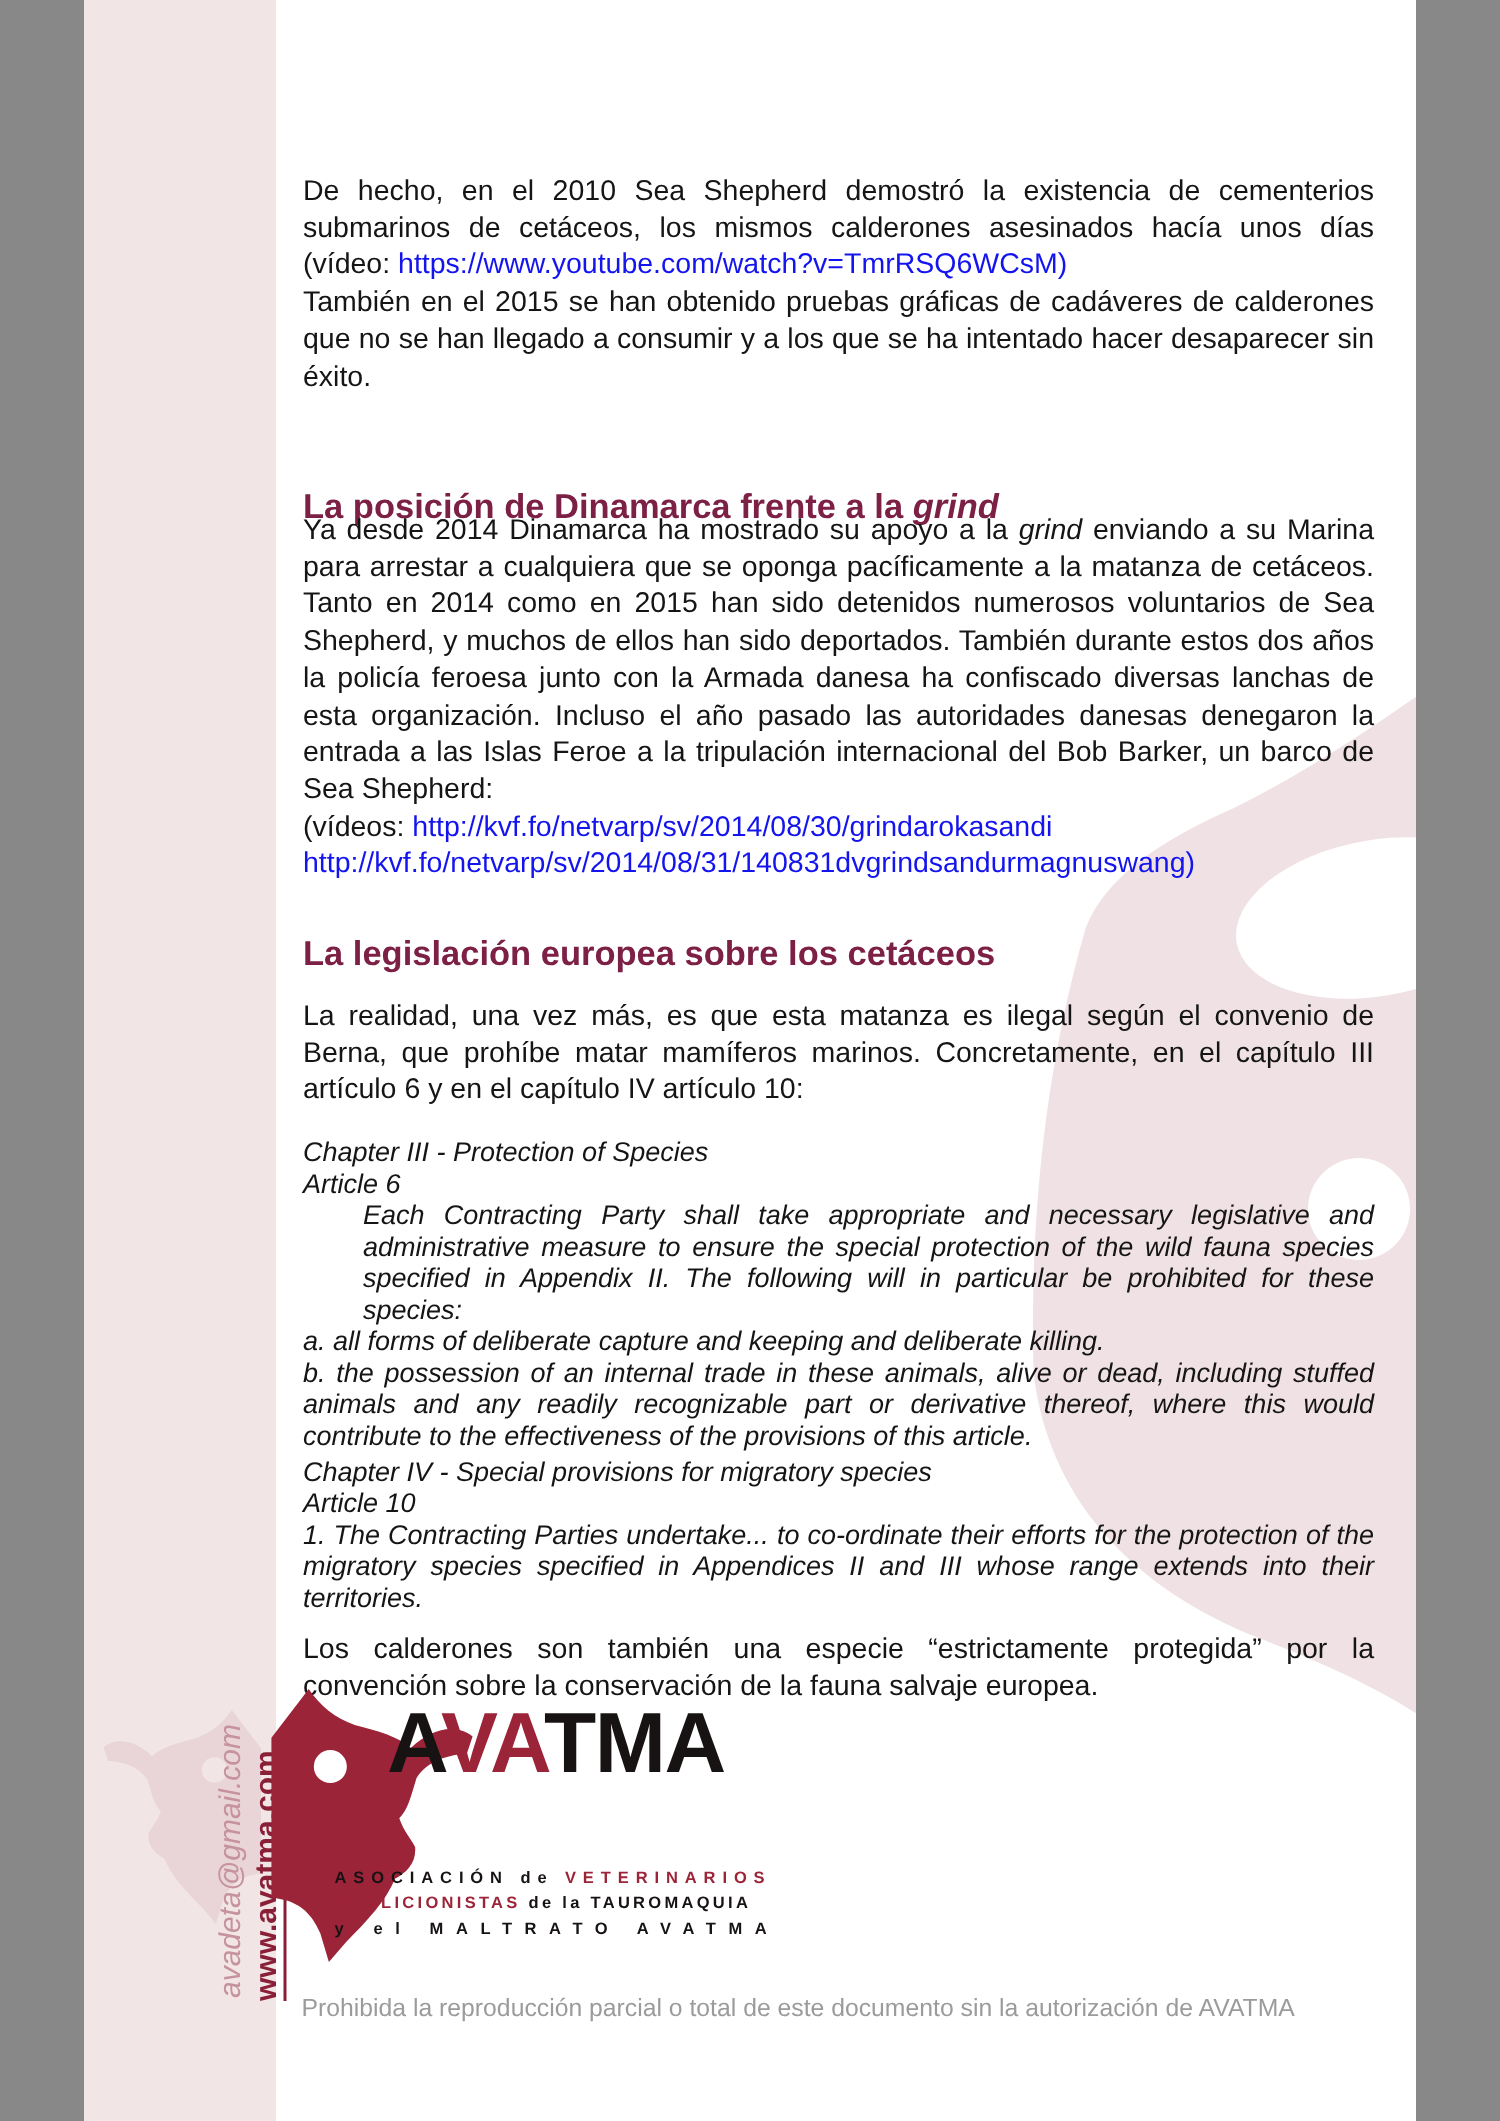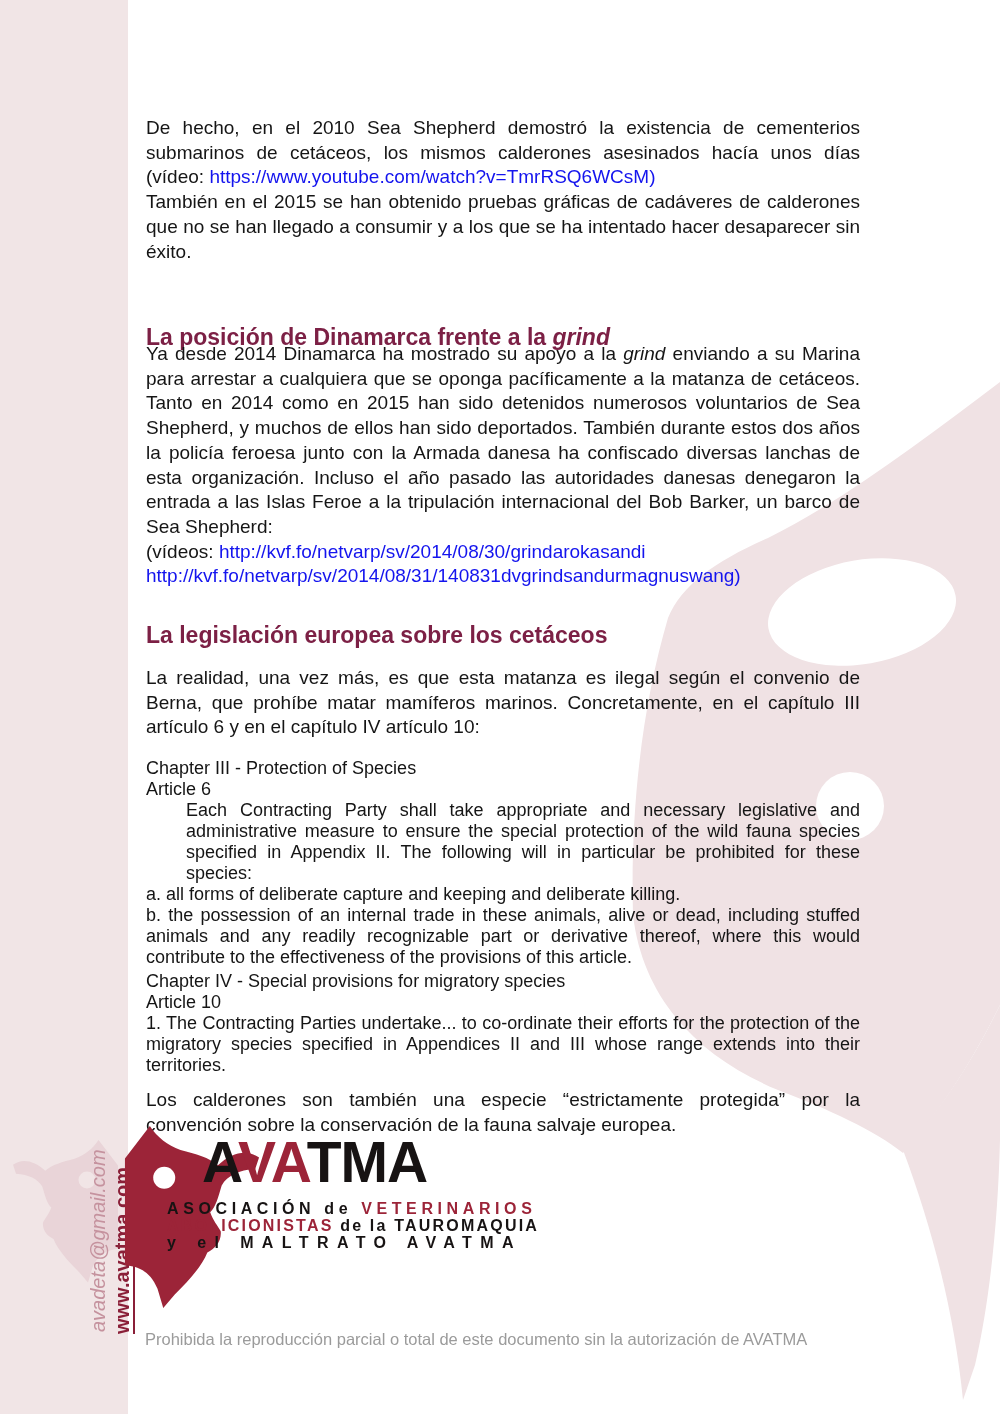--- a/index.html
+++ b/index.html
@@ -1,43 +1,43 @@
 <!DOCTYPE html>
 <html><head>
 <meta charset="utf-8">
 <style>
   html,body{margin:0;padding:0;background:#888;}
   .page{
-    position:relative; width:1000px; height:1414px; margin:0 auto;
+    position:relative; width:888px; height:1414px; margin:0 auto;
     background:#ffffff; overflow:hidden;
     font-family:"Liberation Sans", sans-serif; color:#151515;
   }
   .band{position:absolute;left:0;top:0;width:128px;height:1414px;background:var(--band);}
   .bgsvg{position:absolute;left:0;top:0;z-index:1;}
   .content-block{position:absolute;left:146px;width:714px;z-index:3;}
   .body-text{font-size:19px;line-height:24.7px;text-align:justify;}
   .jlast{text-align:justify;text-align-last:justify;}
   .line{text-align:left;text-align-last:left;}
-  .quote{font-size:18px;line-height:21px;text-align:justify;}
+  .quote{font-size:18px;line-height:21px;font-style:italic;text-align:justify;}
   .quote .jlast{text-align-last:justify;margin-left:40px;}
   h2.doc-heading{
     margin:0;font-size:23px;font-weight:bold;color:var(--accent);
     letter-spacing:0px;
   }
   a.link{color:var(--link);cursor:pointer;}
   em{font-style:italic;}
   .c-red{color:var(--logo-red);}
   .c-dark{color:#171313;}
   .logo-word{
     position:absolute;left:202px;top:1134px;z-index:5;
     font-size:57px;font-weight:bold;letter-spacing:-1px;line-height:1;
   }
   .logo-sub{
-    position:absolute;left:167px;top:1200px;z-index:5;
-    font-size:16px;font-weight:bold;line-height:17px;white-space:nowrap;
+    position:absolute;left:167px;top:1244px;z-index:5;
+    font-size:11px;font-weight:bold;line-height:17px;white-space:nowrap;
   }
   .logo-sub .l1{letter-spacing:4.6px;}
   .logo-sub .l2{letter-spacing:2.2px;}
   .logo-sub .l3{letter-spacing:8.4px;}
   .footer{
     position:absolute;left:145px;top:1330px;z-index:3;
     font-size:16.5px;color:var(--gray);text-align:center;
   }
   .vtext{
     position:absolute;z-index:2;writing-mode:vertical-rl;transform:rotate(180deg);

